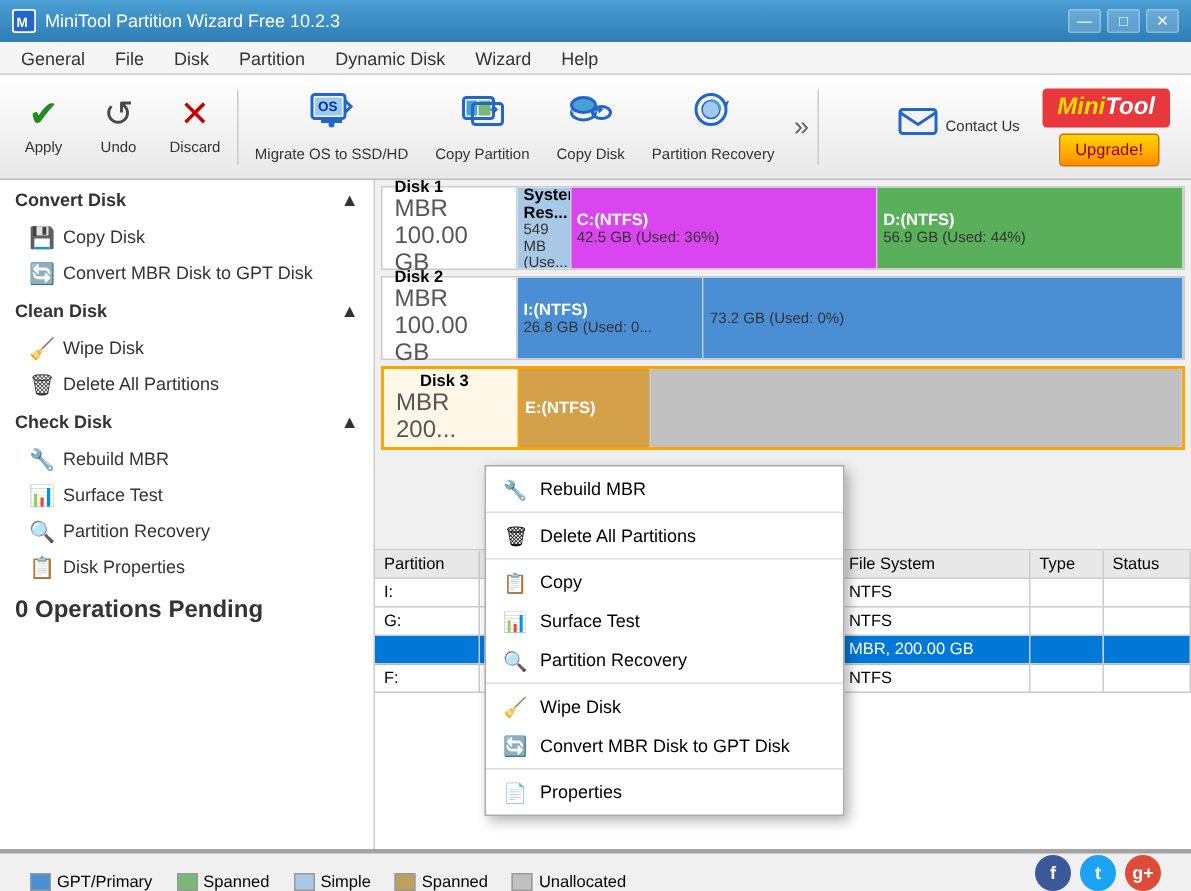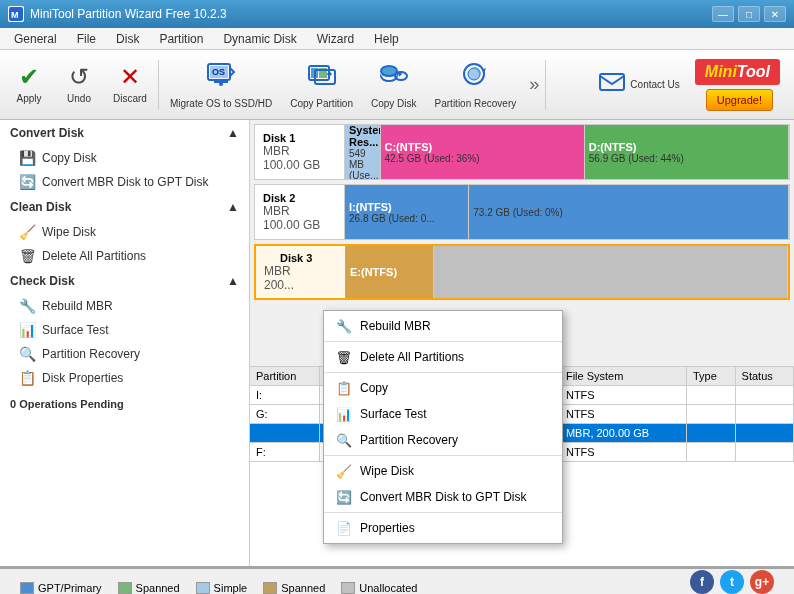--- a/index.html
+++ b/index.html
@@ -174,41 +174,41 @@
       padding: 4px 8px;
       font-size: 11px;
       font-weight: bold;
       flex-shrink: 0;
       border-right: 1px solid #ccc;
       height: 100%;
       display: flex;
       flex-direction: column;
       justify-content: center;
     }
-    .disk-info-sub { font-weight: normal; font-size: 12px; color: #555; }
+    .disk-info-sub { font-weight: normal; font-size: 16px; color: #555; }
     .disk-partitions {
       display: flex;
       flex: 1;
       height: 100%;
       overflow: hidden;
     }
     .partition {
       height: 100%;
       display: flex;
       flex-direction: column;
       justify-content: center;
       padding: 2px 4px;
       font-size: 10px;
       border-right: 1px solid #ccc;
       overflow: hidden;
     }
     .partition-label { font-weight: bold; font-size: 11px; }
     .partition-size { font-size: 10px; color: #333; }
     .part-system { background: #a8c8e8; }
-    .part-c { background: #ec4899; color: white; }
+    .part-c { background: #d946ef; color: white; }
     .part-d { background: #5aaf5a; color: white; }
     .part-i { background: #4a8fd4; color: white; }
     .part-g { background: #4a8fd4; color: white; }
     .part-e { background: #d4a04a; color: white; justify-content: center; }
     .part-unalloc { background: #c0c0c0; }
 
     
     .partition-table {
       height: 200px;
       overflow-y: auto;
@@ -291,21 +291,21 @@
     .icon-undo { color: #4a4a4a; font-size: 24px; }
     .icon-discard { color: #cc0000; font-size: 24px; }
     .icon-migrate { color: #2266cc; font-size: 26px; }
     .icon-copypart { color: #2266cc; font-size: 26px; }
     .icon-copydisk { color: #2266cc; font-size: 26px; }
     .icon-partrecov { color: #2266cc; font-size: 26px; }
     .icon-contact { color: #2266cc; font-size: 26px; }
 
     .more-btn { font-size: 18px; color: #666; cursor: pointer; padding: 0 4px; }
 
-    .pending-text { padding: 8px 10px; font-size: 11px; font-weight: bold; color: #333; }
+    .pending-text { padding: 8px 10px; font-size: 16px; font-weight: bold; color: #333; }
 
     
     .disk-view::-webkit-scrollbar { width: 8px; }
     .disk-view::-webkit-scrollbar-track { background: #f0f0f0; }
     .disk-view::-webkit-scrollbar-thumb { background: #aaa; border-radius: 4px; }
   </style>
 </head>
 <body>
 
 <div class="title-bar">

